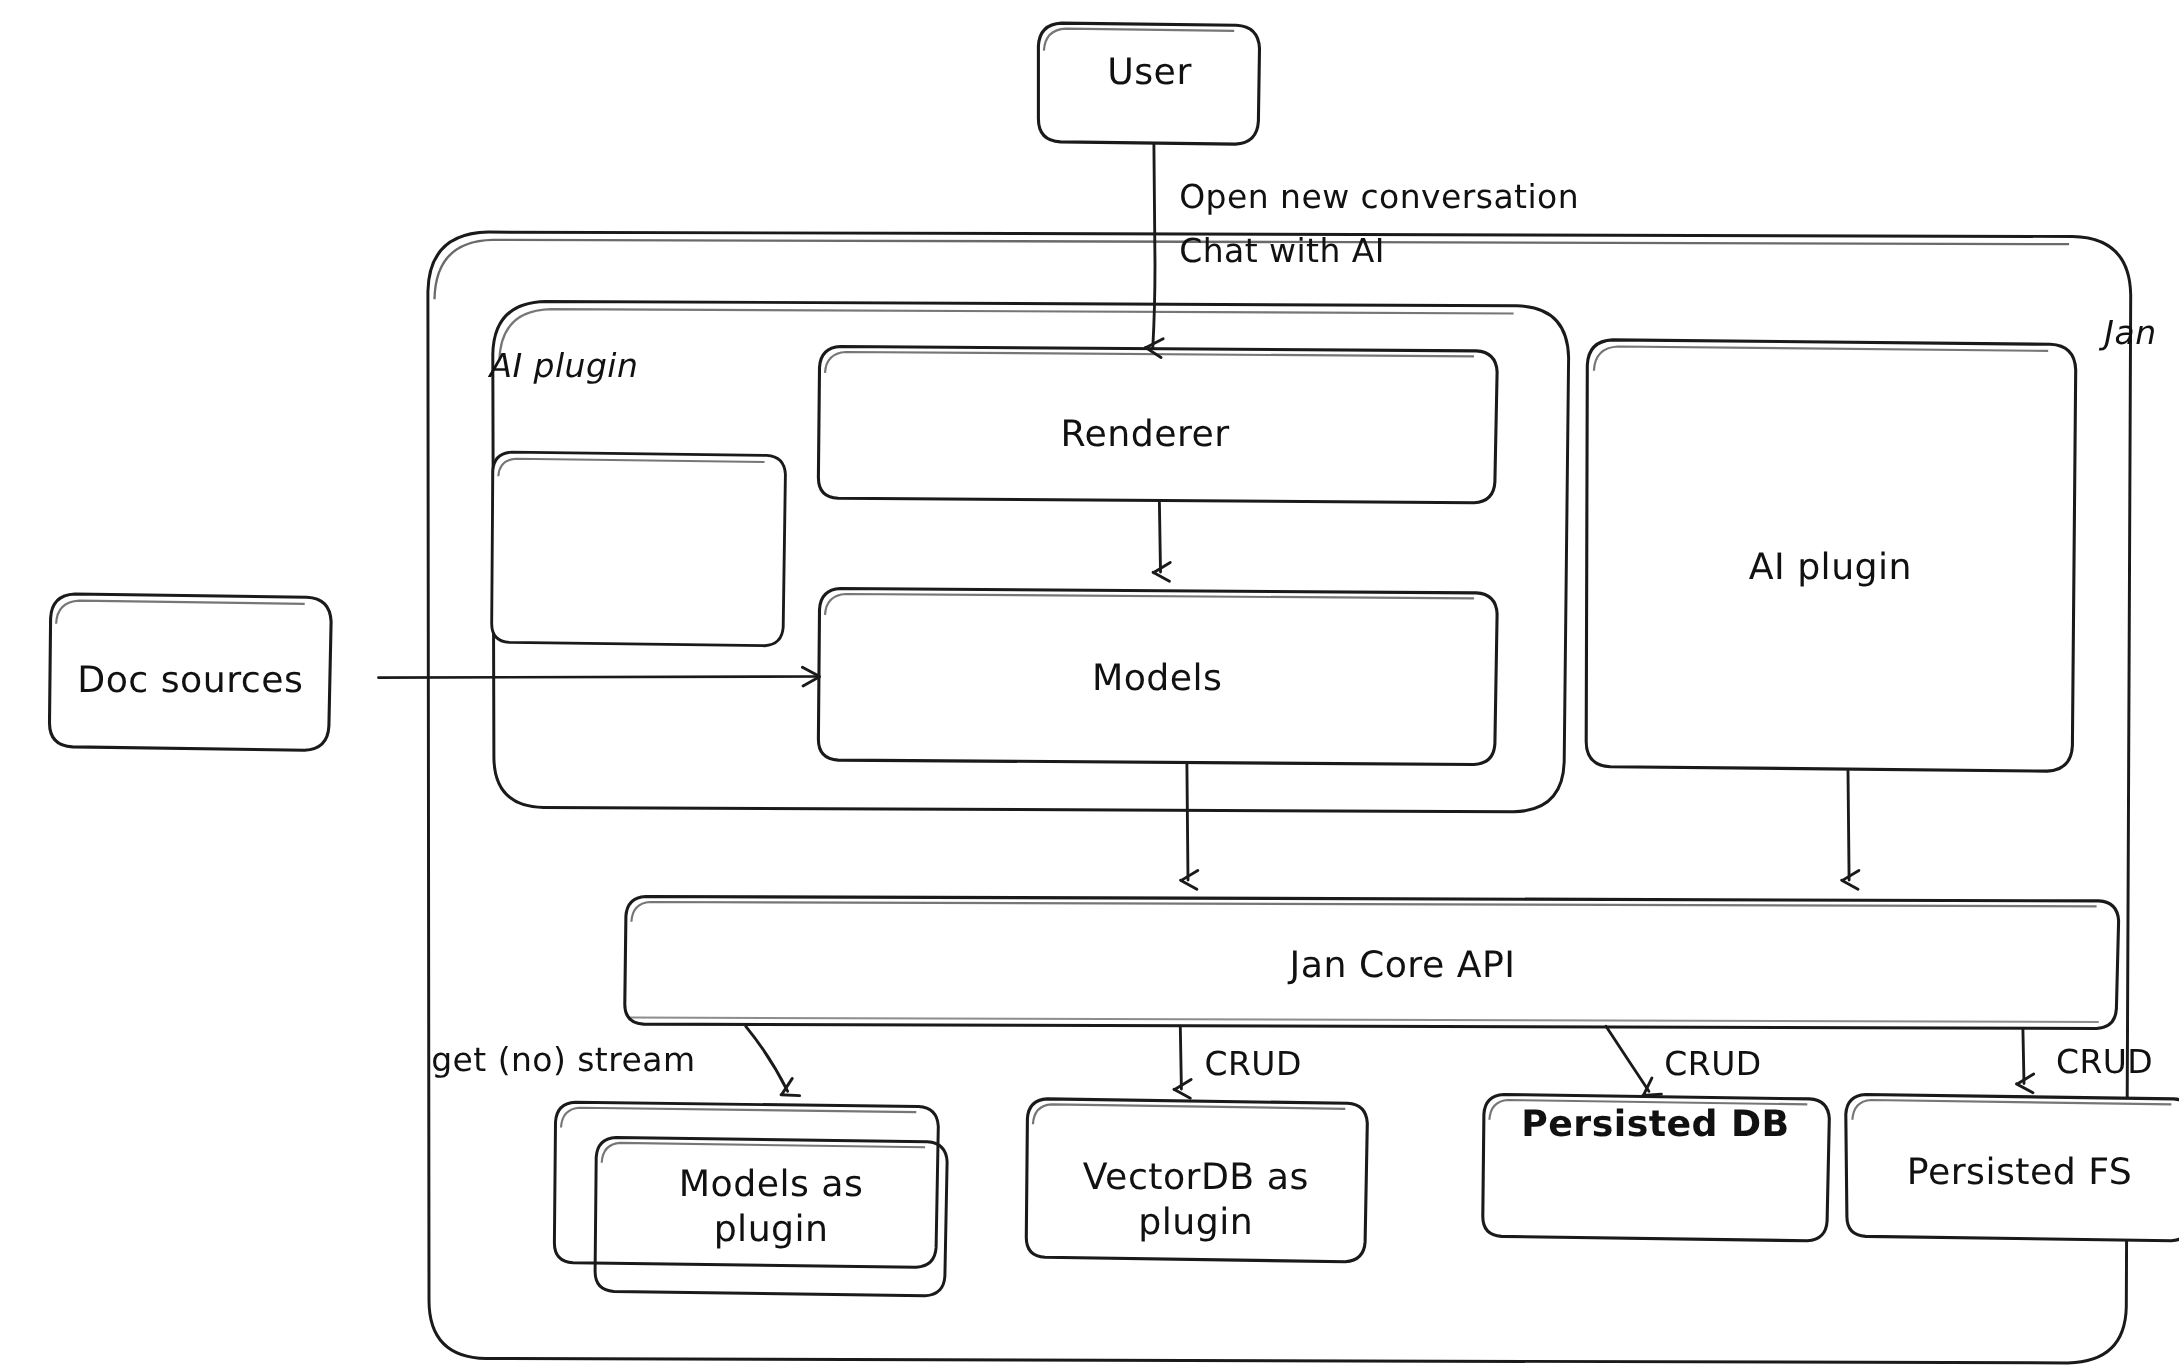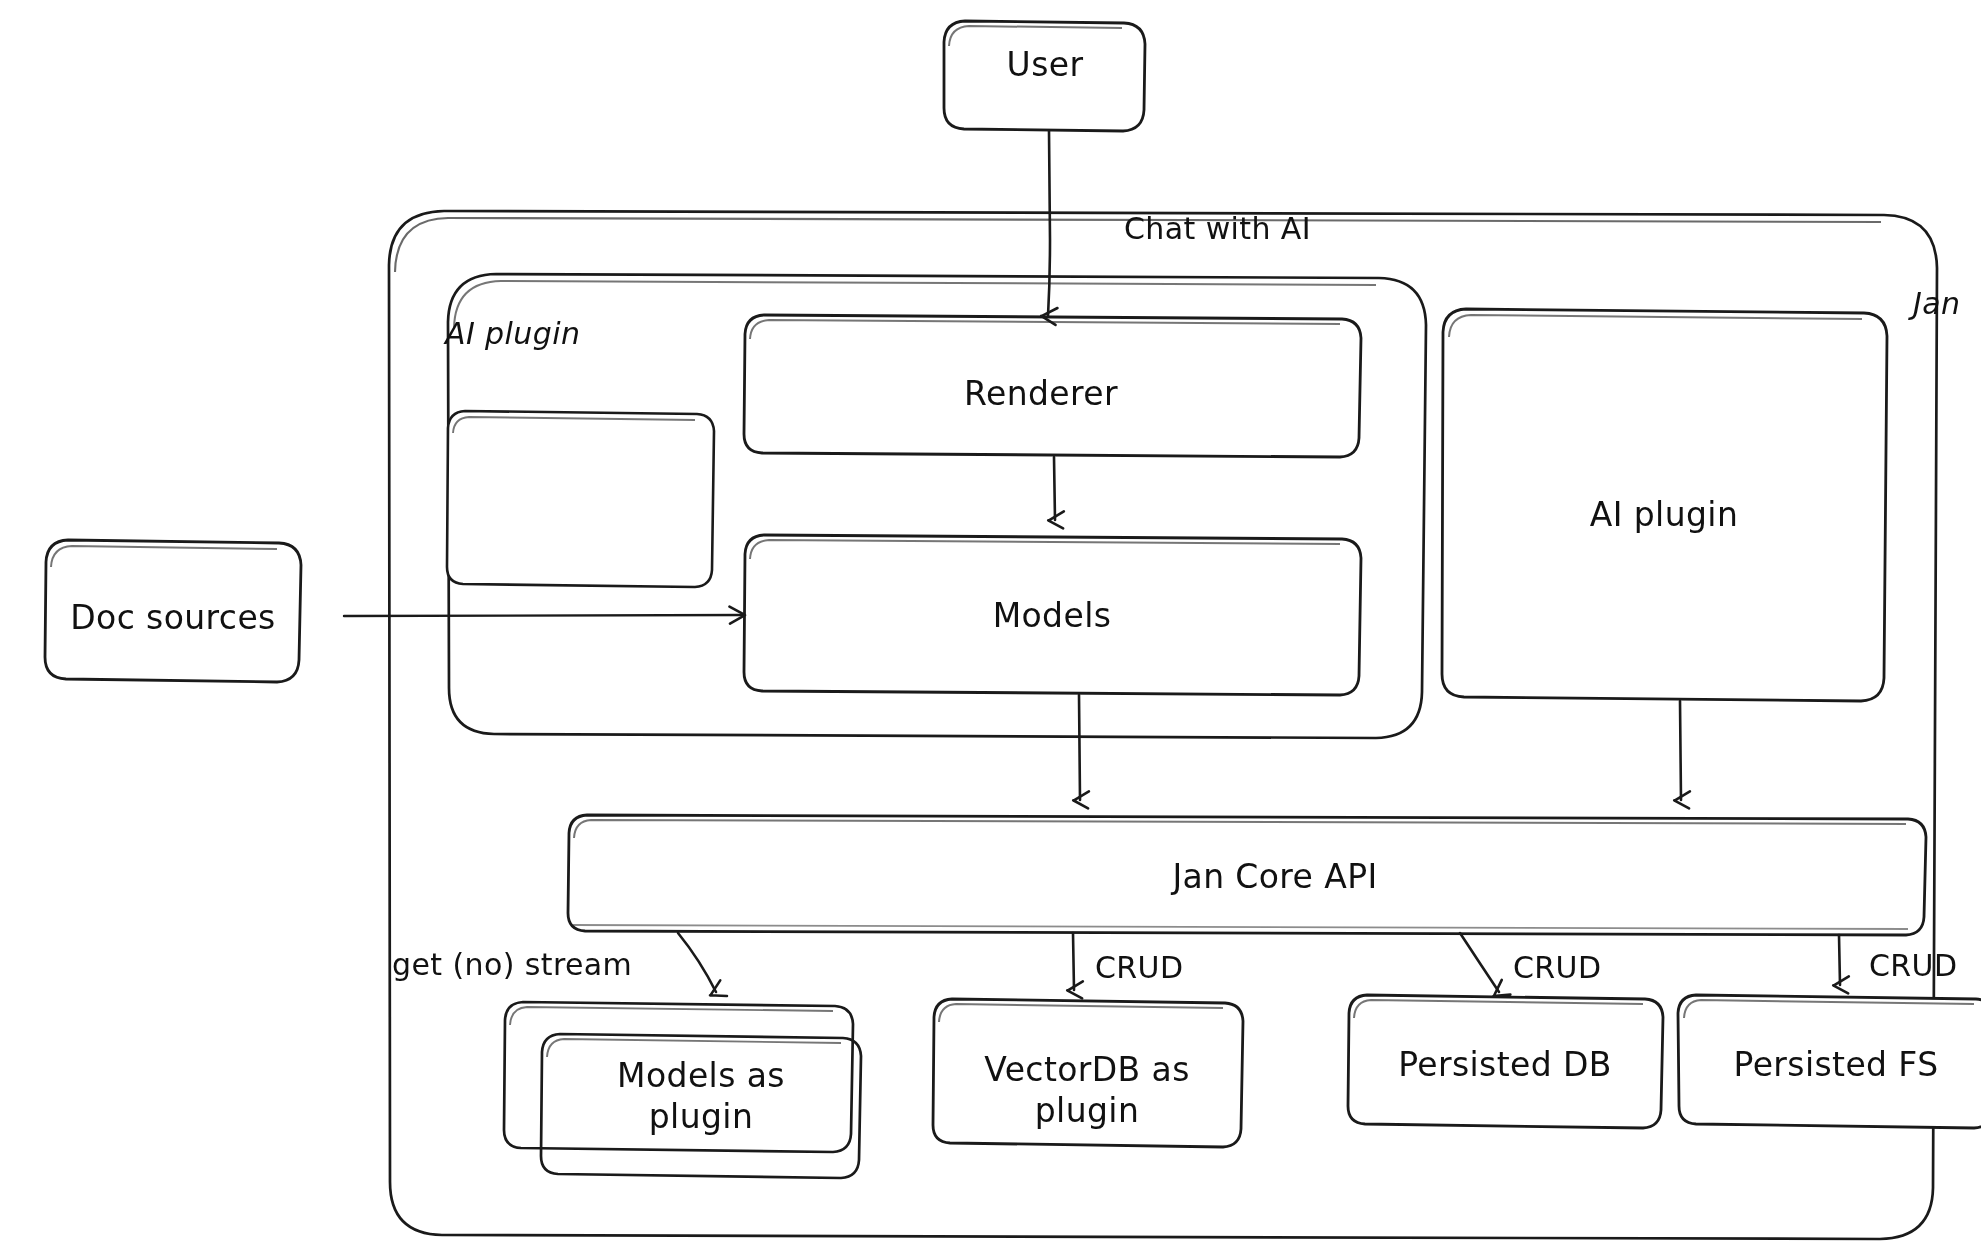--- a/index.html
+++ b/index.html
@@ -194,21 +194,22 @@
       <path d="M 1436,933 Q 1455,962 1475,992" fill="none" stroke="#1a1a1a" stroke-width="2.6" stroke-linecap="round" marker-end="url(#ah)"></path>
     </g>
 
     <g>
       <path d="M 1815,935 L 1816,985" fill="none" stroke="#1a1a1a" stroke-width="2.6" stroke-linecap="round" marker-end="url(#ah)"></path>
     </g>
   </svg>
 
   <div class="lbl node-label" style="left:1021px; top:45px;">User</div>
 
-  <div class="lbl edge-label" style="left:1100px; top:209px;text-align:center;">Chat with AI</div>
+  <div class="lbl edge-label" style="left:1048px; top:160px;">Open new conversation</div>
+  <div class="lbl edge-label" style="left:1048px; top:209px;text-align:center;">Chat with AI</div>
 
   <div class="lbl container-label" style="left:421px; top:316px;">AI plugin</div>
 
   <div class="lbl container-label" style="left:1889px; top:286px;">Jan</div>
 
   <div class="lbl node-label" style="left:1017px; top:374px;">Renderer</div>
 
   <div class="lbl node-label" style="left:1028px; top:596px;">Models</div>
 
   <div class="lbl node-label" style="left:1640px; top:495px;">AI plugin</div>
@@ -223,17 +224,17 @@
   <div class="lbl edge-label" style="left:1071px; top:948px;">CRUD</div>
 
   <div class="lbl edge-label" style="left:1489px; top:948px;">CRUD</div>
 
   <div class="lbl edge-label" style="left:1845px; top:946px;">CRUD</div>
 
   <div class="lbl node-label two-line" style="left:677px; top:1055px;"><span>Models as</span><br><span>plugin</span></div>
 
   <div class="lbl node-label two-line" style="left:1063px; top:1049px;"><span>VectorDB as</span><br><span>plugin</span></div>
 
-  <div class="lbl node-label" style="left:1481px; top:1045px;">Persisted DB</div>
+  <div class="lbl node-label" style="left:1481px; top:1002px;font-weight:bold;">Persisted DB</div>
 
   <div class="lbl node-label" style="left:1812px; top:1045px;">Persisted FS</div>
 
 </div>
 
 </body></html>

